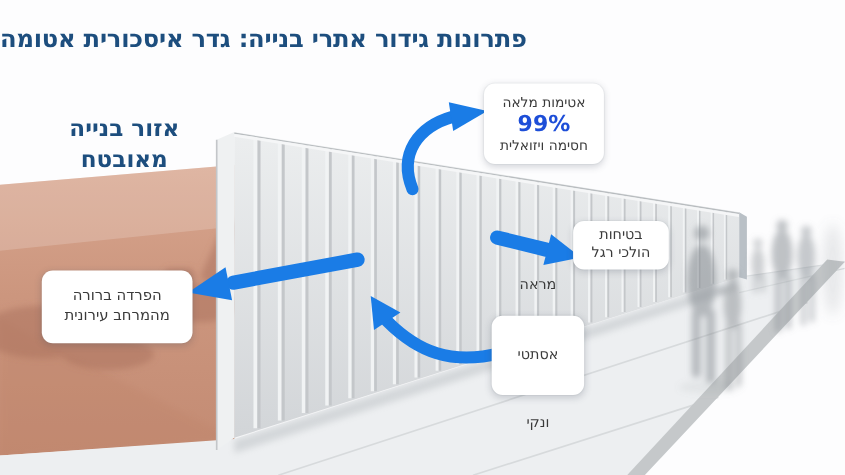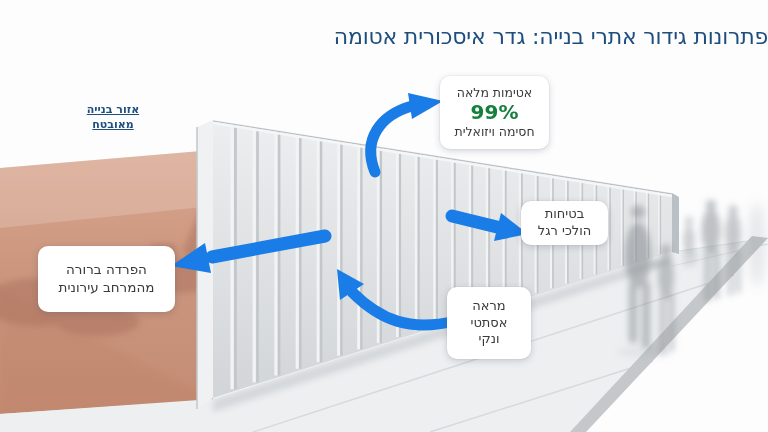--- a/index.html
+++ b/index.html
@@ -12,50 +12,49 @@
   body{
     width:768px;height:432px;overflow:hidden;
     font-family:"DejaVu Sans","Liberation Sans",sans-serif;
     background:#fdfdfe;
   }
   .stage{position:relative;width:768px;height:432px;direction:rtl;}
   .scene{position:absolute;left:0;top:0;width:768px;height:432px;}
 
   .title{
     position:absolute;left:0;top:24px;width:768px;
-    text-align:right;font-size:22px;font-weight:normal;
+    text-align:left;font-size:22px;font-weight:bold;
     color:var(--title_text);letter-spacing:-0.2px;
   }
 
   .zone-label{
-    position:absolute;font-size:11px;font-weight:bold;line-height:1.35;
+    position:absolute;font-size:21px;font-weight:bold;line-height:1.35;
     color:var(--title_text);
-    text-decoration:underline;
   }
   .zone-label.construction{left:48px;top:103px;width:130px;text-align:center;}
   .zone-label.urban{left:598px;top:100px;width:124px;text-align:right;}
 
   .callout{
     position:absolute;background:var(--callout-bg,#fff);
     background:var(--callout_bg);
     border-radius:10px;
     box-shadow:0 2px 7px rgba(60,70,85,.22), 0 0 0 1px rgba(120,130,140,.06);
     color:var(--callout_text);
     text-align:center;line-height:1.3;
     display:flex;flex-direction:column;justify-content:center;
     box-sizing:border-box;
   }
   .callout .ln{font-size:13px;}
-  .callout .big{font-size:20px;font-weight:bold;color:#15803d;line-height:1.15;}
+  .callout .big{font-size:20px;font-weight:bold;color:#1d4ed8;line-height:1.15;}
   .callout.c-opacity{left:440px;top:76px;width:109px;height:73px;padding:4px 4px;}
   .callout.c-opacity .ln{font-size:12.5px;}
   .callout.c-safety{left:521px;top:201px;width:87px;height:44px;padding:4px 4px;}
   .callout.c-separation{left:38px;top:246px;width:137px;height:66px;padding:4px 6px;}
   .callout.c-separation .ln{font-size:13.5px;}
-  .callout.c-aesthetic{left:447px;top:287px;width:84px;height:72px;padding:4px 4px;}
+  .callout.c-aesthetic{left:447px;top:287px;width:84px;height:72px;padding:4px 4px;gap:46px;}
 
   .arrow-fill{fill:var(--arrow_blue);}
   .arrow-line{stroke:var(--arrow_blue);fill:none;stroke-linecap:round;}
 </style>
 </head>
 <body>
 
 <div class="stage">
 
   <svg class="scene" viewBox="0 0 768 432">

